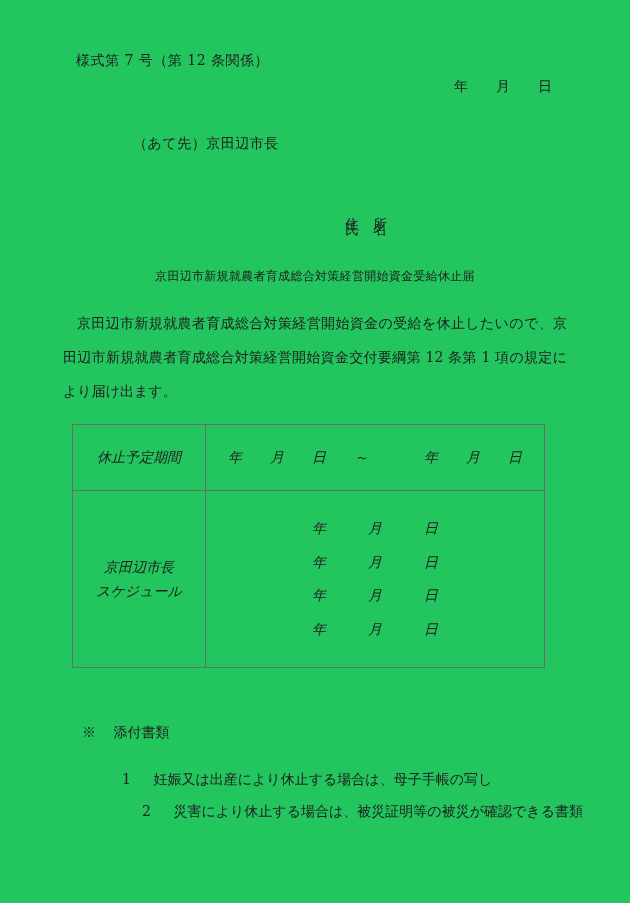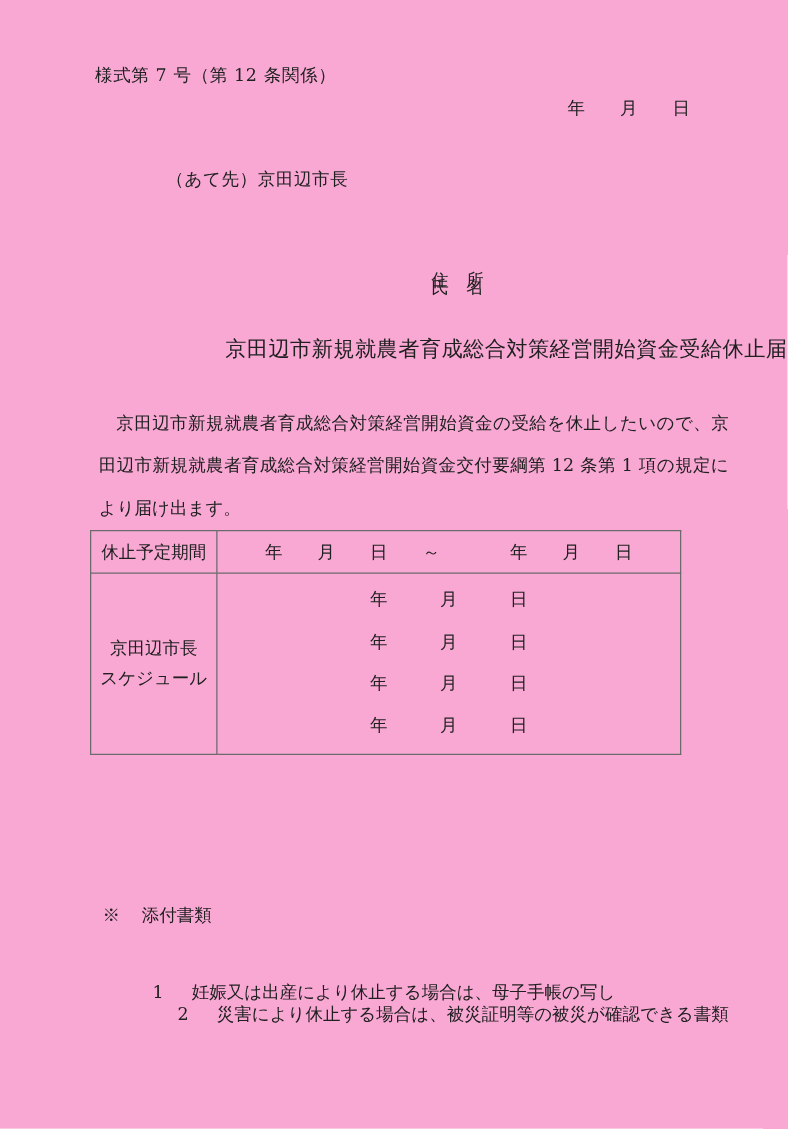--- a/index.html
+++ b/index.html
@@ -4,21 +4,21 @@
 <style>
   html, body {
     margin: 0;
     padding: 0;
     background: #fbfbfb;
   }
   .page {
     position: relative;
     width: 630px;
     height: 903px;
-    background: #f9a8d4;
+    background: #22c55e;
     color: #202020;
     font-family: "DejaVu Serif", "Liberation Serif", serif;
     font-size: 14px;
     overflow: hidden;
   }
   .form-number {
     position: absolute;
     left: 76px;
     top: 52px;
     letter-spacing: 0.5px;
@@ -44,46 +44,47 @@
   .name-label {
     position: absolute;
     left: 345px;
     top: 221px;
   }
   .doc-title {
     position: absolute;
     left: 0;
     top: 268px;
     width: 100%;
-    text-align: right;
-    font-size: 17px;
+    text-align: center;
+    font-size: 12px;
     letter-spacing: 0.3px;
   }
   .body-text {
     position: absolute;
     left: 63px;
     top: 306px;
     width: 504px;
-    margin: 16px;
+    margin: 0;
     line-height: 34px;
     text-align: justify;
     text-indent: 1em;
   }
   .form-table {
     position: absolute;
     left: 72px;
     top: 424px;
     width: 473px;
     border-collapse: collapse;
     table-layout: fixed;
     border: 1px solid #555;
   }
   .form-table td {
     border: 1px solid #6b6b6b;
-    padding: 0;
+    padding: 16px;
+    font-style: italic;
   }
   .label-cell {
     width: 100px;
     text-align: center;
     vertical-align: middle;
   }
   .value-cell {
     text-align: center;
     vertical-align: middle;
   }
@@ -110,21 +111,21 @@
     top: 724px;
     text-align: right;
   }
   .note-marker {
     margin-right: 13px;
   }
   .note-item {
     position: absolute;
     left: 122px;
   }
-  .note-item-1 { top: 771px; margin-top: 14px; }
+  .note-item-1 { top: 771px; }
   .note-item-2 { top: 803px; margin-left: 20px; }
   .note-num {
     margin-right: 18px;
   }
 </style>
 </head>
 <body>
 
 <div class="page">
 

